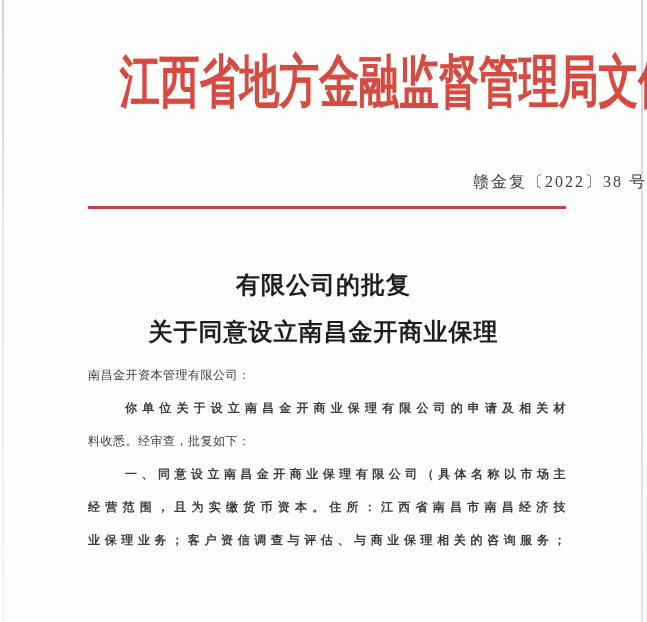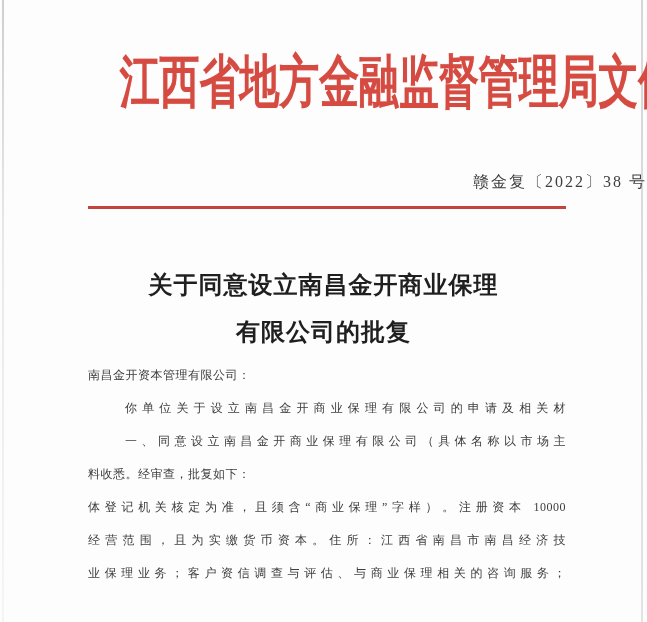--- a/index.html
+++ b/index.html
@@ -84,20 +84,21 @@
     color: #3c3c3c;
   }
   .line {
     height: 33px;
     white-space: nowrap;
   }
   .line.justify {
     white-space: normal;
     text-align: justify;
     text-align-last: justify;
+    font-weight: bold;
   }
   .line.indent {
     text-indent: 37px;
   }
 </style>
 </head>
 <body>
 
 <div class="page">
 
@@ -106,27 +107,26 @@
 
   <div class="red-header">
     <span class="red-header-text">江西省地方金融监督管理局文件</span>
   </div>
 
   <div class="doc-number">赣金复〔2022〕38 号</div>
 
   <div class="red-rule"></div>
 
   <div class="doc-title">
+    <div class="title-line">有限公司的批复</div>
     <div class="title-line">关于同意设立南昌金开商业保理</div>
-    <div class="title-line">有限公司的批复</div>
   </div>
 
   <div class="body-text">
     <div class="line">南昌金开资本管理有限公司：</div>
     <div class="line indent justify">你单位关于设立南昌金开商业保理有限公司的申请及相关材</div>
+    <div class="line">料收悉。经审查，批复如下：</div>
     <div class="line indent justify">一、同意设立南昌金开商业保理有限公司（具体名称以市场主</div>
-    <div class="line">料收悉。经审查，批复如下：</div>
-    <div class="line justify">体登记机关核定为准，且须含“商业保理”字样）。注册资本 10000</div>
     <div class="line justify">经营范围，且为实缴货币资本。住所：江西省南昌市南昌经济技</div>
     <div class="line justify">业保理业务；客户资信调查与评估、与商业保理相关的咨询服务；</div>
   </div>
 
 </div>
 
 </body></html>

